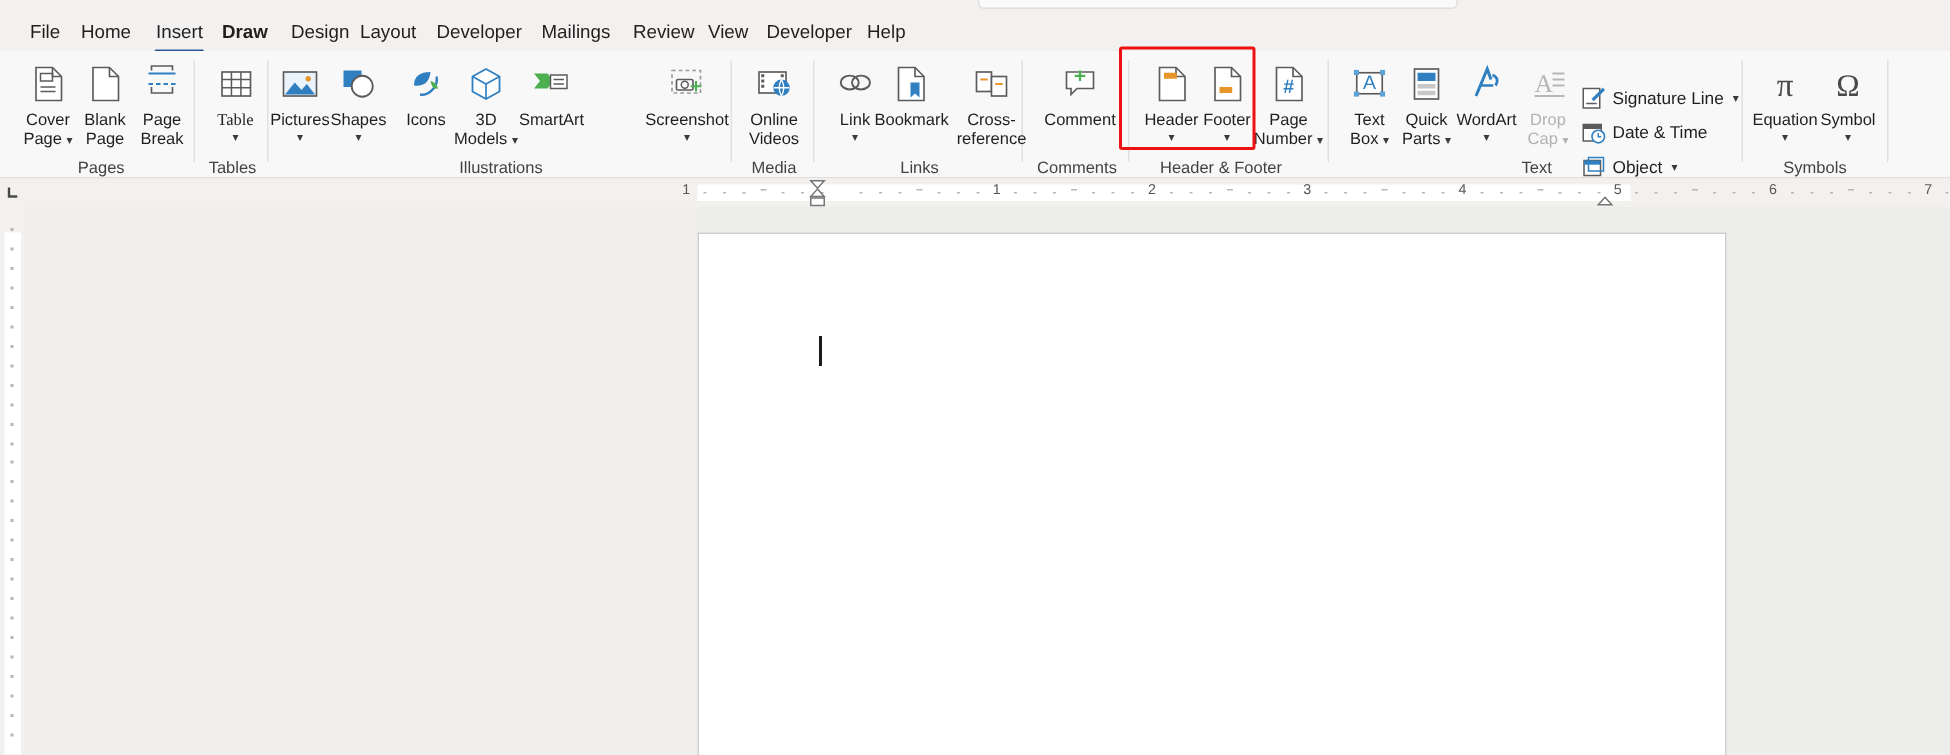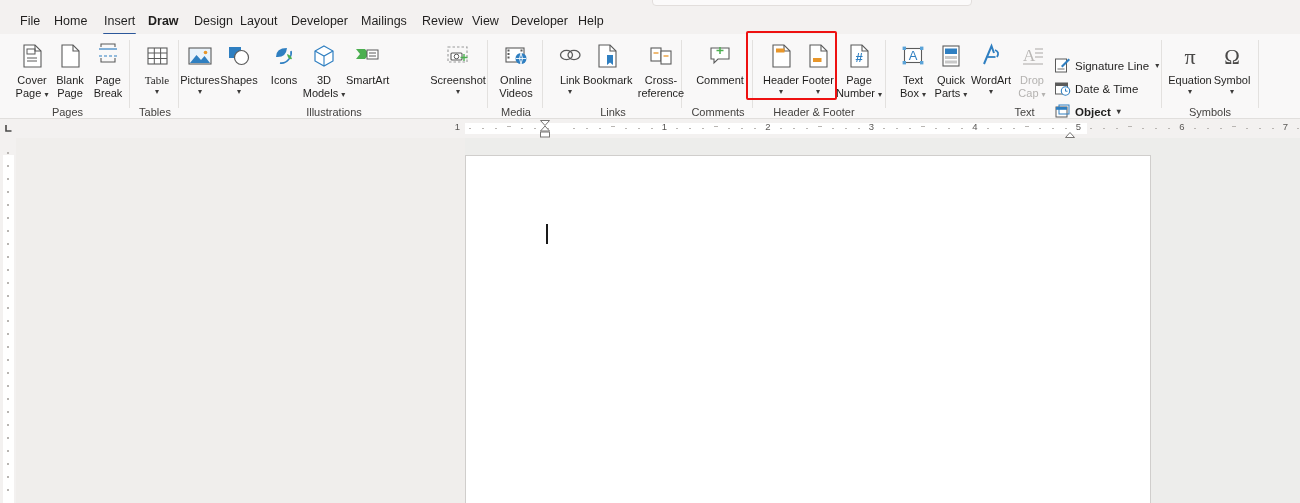--- a/index.html
+++ b/index.html
@@ -463,21 +463,21 @@
       <span class="sic">
         <svg width="17" height="17" viewBox="0 0 17 17">
           <rect x="1.5" y="3" width="12" height="11" fill="#fff" stroke="#5b5b5b" stroke-width="1"></rect>
           <rect x="1.5" y="3" width="12" height="3" fill="#5b5b5b"></rect>
           <circle cx="11.5" cy="11" r="4.2" fill="#fff" stroke="#2f7fc1" stroke-width="1.1"></circle>
           <path d="M11.5 8.6 v2.6 h2" stroke="#2f7fc1" stroke-width="1" fill="none"></path>
         </svg>
       </span>
       <span>Date &amp; Time</span>
     </div>
-    <div class="smbtn" style="left: 1053px; top: 51px; font-weight: bold;">
+    <div class="smbtn" style="left: 1053px; top: 51px;">
       <span class="sic">
         <svg width="17" height="17" viewBox="0 0 17 17">
           <rect x="2" y="4" width="11" height="10" fill="#fff" stroke="#5b5b5b" stroke-width="1"></rect>
           <rect x="2" y="4" width="11" height="2.8" fill="#2f7fc1"></rect>
           <rect x="5" y="2" width="10" height="9" fill="none" stroke="#2f7fc1" stroke-width="1"></rect>
         </svg>
       </span>
       <span>Object</span>
       <span class="schev">▾</span>
     </div>

